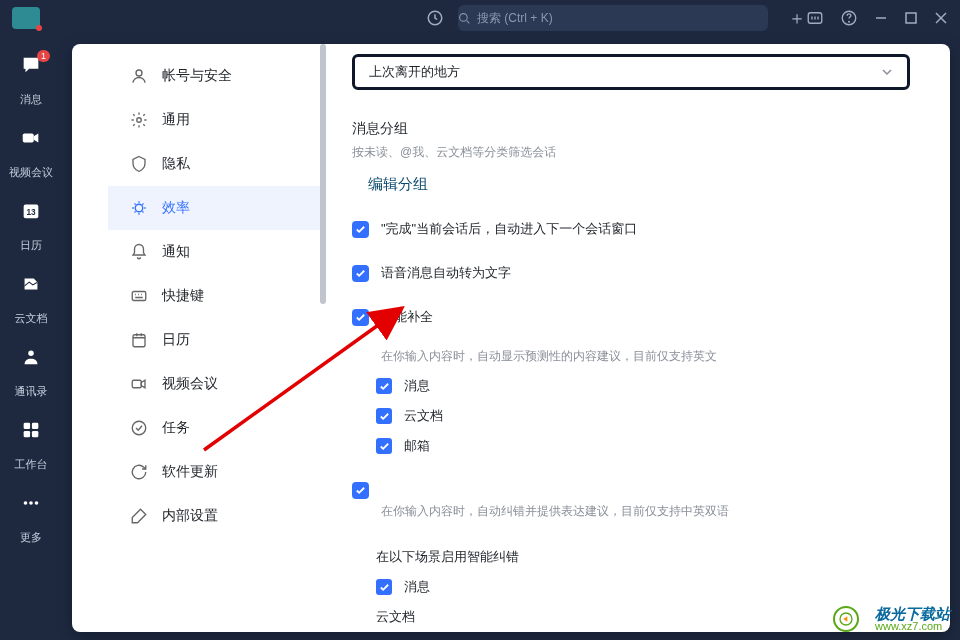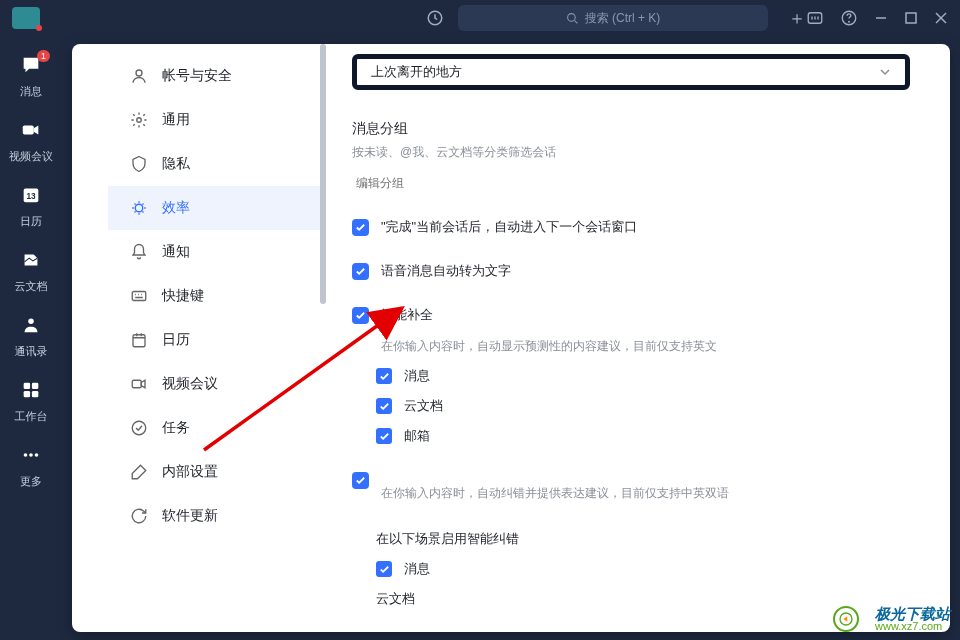--- a/index.html
+++ b/index.html
@@ -4,28 +4,28 @@
 <style>
 * { box-sizing: border-box; margin: 0; padding: 0; }
 body { font-family: "Microsoft YaHei", "PingFang SC", sans-serif; width: 960px; height: 640px; overflow: hidden; background: #1e2940; position: relative; }
 
 
 .topbar { height: 36px; background: #1e2940; display: flex; align-items: center; padding: 0 12px; color: #a0adc0; }
 .topbar .logo { width: 28px; height: 22px; background: #2e8b94; border-radius: 4px; margin-right: 8px; position: relative; }
 .topbar .logo::after { content:''; position:absolute; bottom:-2px; right:-2px; width:6px; height:6px; background:#e54545; border-radius:50%;}
 .topbar .spacer { flex: 1; }
 .topbar .history-icon { margin-right: 14px; cursor: pointer; }
-.topbar .search { flex: 0 0 310px; height: 26px; background: #2b3954; border-radius: 6px; display: flex; align-items: center; justify-content: center; color: #8a96ad; font-size: 12px; gap: 6px; }
+.topbar .search { flex: 0 0 310px; height: 26px; background: #2b3954; border-radius: 6px; display: flex; align-items: center; justify-content: flex-start; color: #8a96ad; font-size: 12px; gap: 6px; }
 .topbar .plus { margin-left: 20px; cursor: pointer; font-size: 18px; color:#a0adc0;}
 .topbar .right-icons { margin-left: auto; display: flex; align-items: center; gap: 16px; }
 
 
 .leftbar { position: absolute; top: 36px; left: 0; width: 62px; bottom: 0; background: #1e2940; display: flex; flex-direction: column; align-items: center; padding-top: 12px; gap: 8px; color: #c6cedd; }
 .leftbar .item { display: flex; flex-direction: column; align-items: center; font-size: 11px; padding: 6px 0; cursor: pointer; width: 100%; position: relative; }
-.leftbar .item .ic { width: 22px; height: 18px; margin-bottom: 12px; position: relative; }
+.leftbar .item .ic { width: 22px; height: 18px; margin-bottom: 20px; position: relative; }
 .leftbar .item .badge { position: absolute; top: 2px; right: 12px; background: #e54545; color: #fff; font-size: 9px; border-radius: 7px; padding: 0 4px; line-height: 12px; min-width:12px; text-align:center;}
 
 
 .panel { position: absolute; top: 44px; left: 72px; right: 10px; bottom: 8px; background: #fff; border-radius: 8px; box-shadow: 0 4px 16px rgba(0,0,0,0.3); display: flex; flex-direction: column; overflow: hidden; }
 .panel-head { height: 48px; display: flex; align-items: center; padding: 0 22px; font-size: 16px; color: #1f2329; justify-content: space-between; }
 .panel-head .close { cursor: pointer; color: #676f7d; font-size: 20px; }
 .panel-body { flex: 1; display: flex; overflow: hidden; }
 
 
 .snav { width: 212px; padding: 10px 0; overflow-y: auto; margin-left: 36px; }
@@ -33,32 +33,32 @@
 .snav .sitem.active { background: #eef3fe; color: #3370ff; }
 .snav .sitem.active svg { stroke: #3370ff; }
 .snav .sitem svg { stroke: #666; }
 
 
 .content-wrap { flex: 1; position: relative; }
 .scroll-indicator { position: absolute; left: 0; top: 0; width: 6px; height: 260px; background: #c0c4cc; border-radius: 3px; }
 .content { flex: 1; padding: 10px 40px 20px 26px; overflow-y: auto; position: relative; }
 .content::-webkit-scrollbar { width: 6px; }
 
-.dropdown { border: 5px solid #0f172a; border-radius: 6px; height: 36px; display: flex; align-items: center; justify-content: space-between; padding: 0 14px; font-size: 13px; color: #1f2329; cursor: pointer; margin-left:6px; }
+.dropdown { border: 3px solid #0f172a; border-radius: 6px; height: 36px; display: flex; align-items: center; justify-content: space-between; padding: 0 14px; font-size: 13px; color: #1f2329; cursor: pointer; margin-left:6px; }
 .dropdown .chev { color: #898f99; }
 
 .section-title { font-size: 14px; color: #1f2329; margin-top: 30px; margin-left:6px; }
 .section-sub { font-size: 12px; color: #8a8f99; margin-top: 6px; margin-left:6px;}
-.link { color: #737373; font-size: 12px; margin-top: 14px; cursor: pointer; display: inline-block; margin-left:10px;}
+.link { color: #0c4a6e; font-size: 15px; margin-top: 14px; cursor: pointer; display: inline-block; margin-left:22px;}
 
 .checkrow { display: flex; align-items: flex-start; gap: 12px; margin-top: 26px; margin-left:6px;}
 .checkrow .cb { width: 17px; height: 17px; border-radius: 4px; background: #3370ff; display: flex; align-items: center; justify-content: center; flex-shrink: 0; cursor: pointer; margin-top:1px;}
 .checkrow .cb svg { width: 11px; height: 11px; }
 .checkrow .lbl { font-size: 13px; color: #1f2329; }
-.checkrow .desc { font-size: 12px; color: #8a8f99; margin-top: 14px; }
+.checkrow .desc { font-size: 12px; color: #8a8f99; margin-top: 22px; }
 .sub-checks { margin-left: 30px; margin-top: 8px; }
 .sub-checks .checkrow { margin-top: 12px; margin-left:0;}
 .sub-checks .checkrow .cb { width:16px; height:16px; border-radius:3px;}
 .sub-note { font-size: 13px; color:#1f2329; margin-left:30px; margin-top:28px;}
 
 
 .arrow { position: absolute; top: 300px; left: 184px; pointer-events: none; z-index:50;}
 
 
 .watermark { position: absolute; bottom: 8px; right: 10px; display: flex; align-items: center; gap: 16px; z-index:60;}
@@ -252,30 +252,30 @@
       </div>
       <div class="sitem">
         <svg width="18" height="18" viewBox="0 0 24 24" fill="none" stroke-width="1.8">
             <circle cx="12" cy="12" r="9"></circle>
             <path d="M8 12l3 3 5-6"></path>
           </svg>
         <span>任务</span>
       </div>
       <div class="sitem">
         <svg width="18" height="18" viewBox="0 0 24 24" fill="none" stroke-width="1.8">
-            <path d="M14 3l7 7-11 11H3v-7z"></path>
-          </svg>
-        <span>内部设置</span>
-      </div>
-      <div class="sitem">
-        <svg width="18" height="18" viewBox="0 0 24 24" fill="none" stroke-width="1.8">
             <path d="M21 12a9 9 0 11-3-6.7L21 8"></path>
             <path d="M21 3v5h-5"></path>
           </svg>
         <span>软件更新</span>
+      </div>
+      <div class="sitem">
+        <svg width="18" height="18" viewBox="0 0 24 24" fill="none" stroke-width="1.8">
+            <path d="M14 3l7 7-11 11H3v-7z"></path>
+          </svg>
+        <span>内部设置</span>
       </div>
     </div>
 
     <div class="content-wrap">
       <div class="scroll-indicator"></div>
       <div class="content">
       <div class="dropdown">
         <span>上次离开的地方</span>
         <span class="chev">
           <svg width="12" height="12" viewBox="0 0 12 12">

